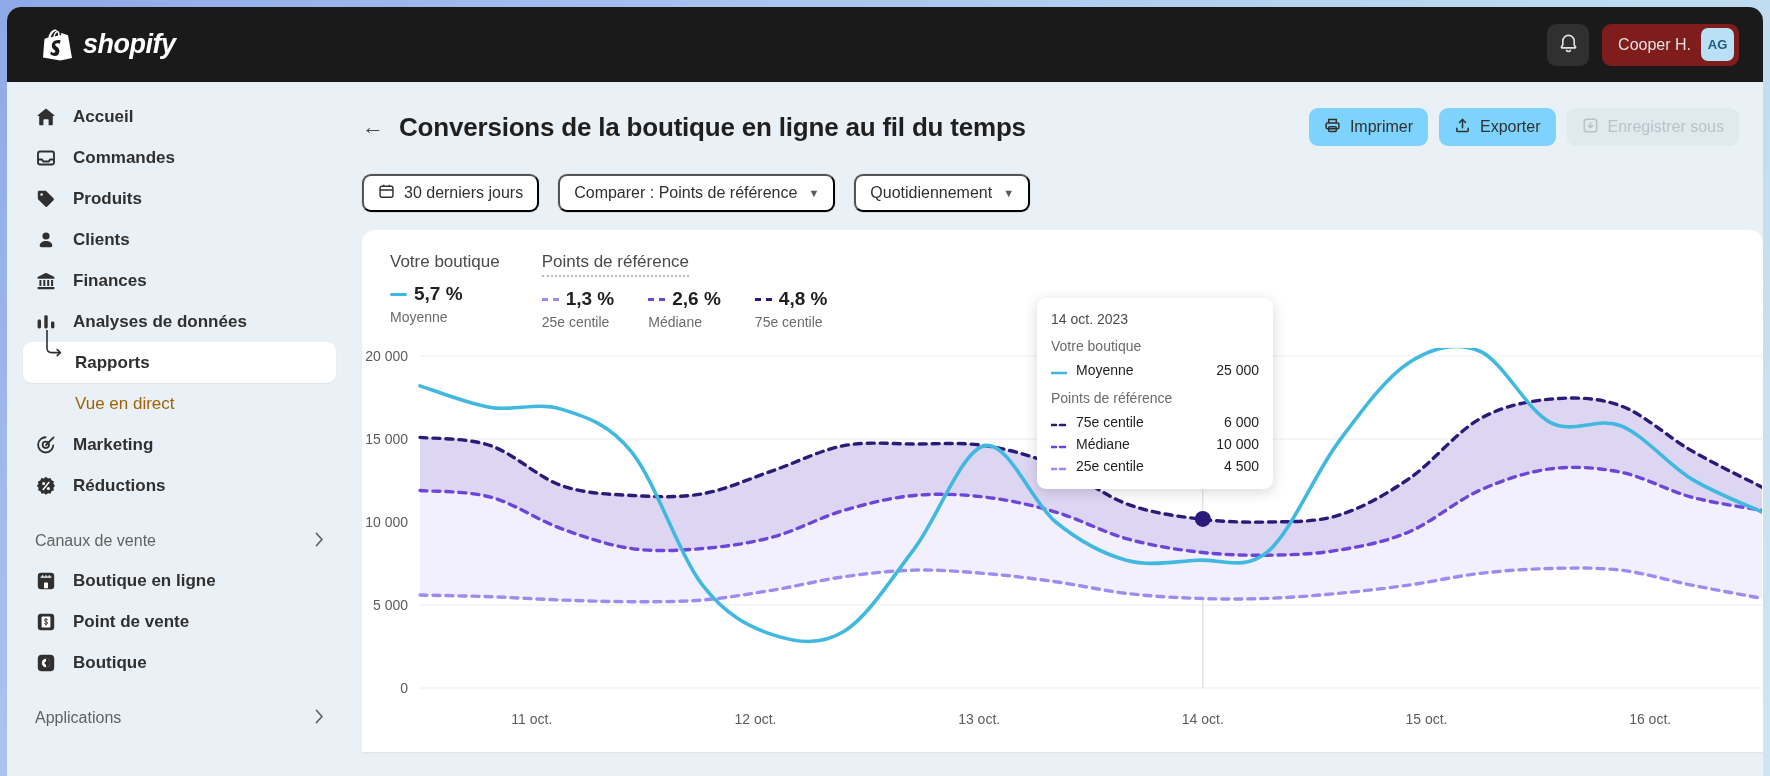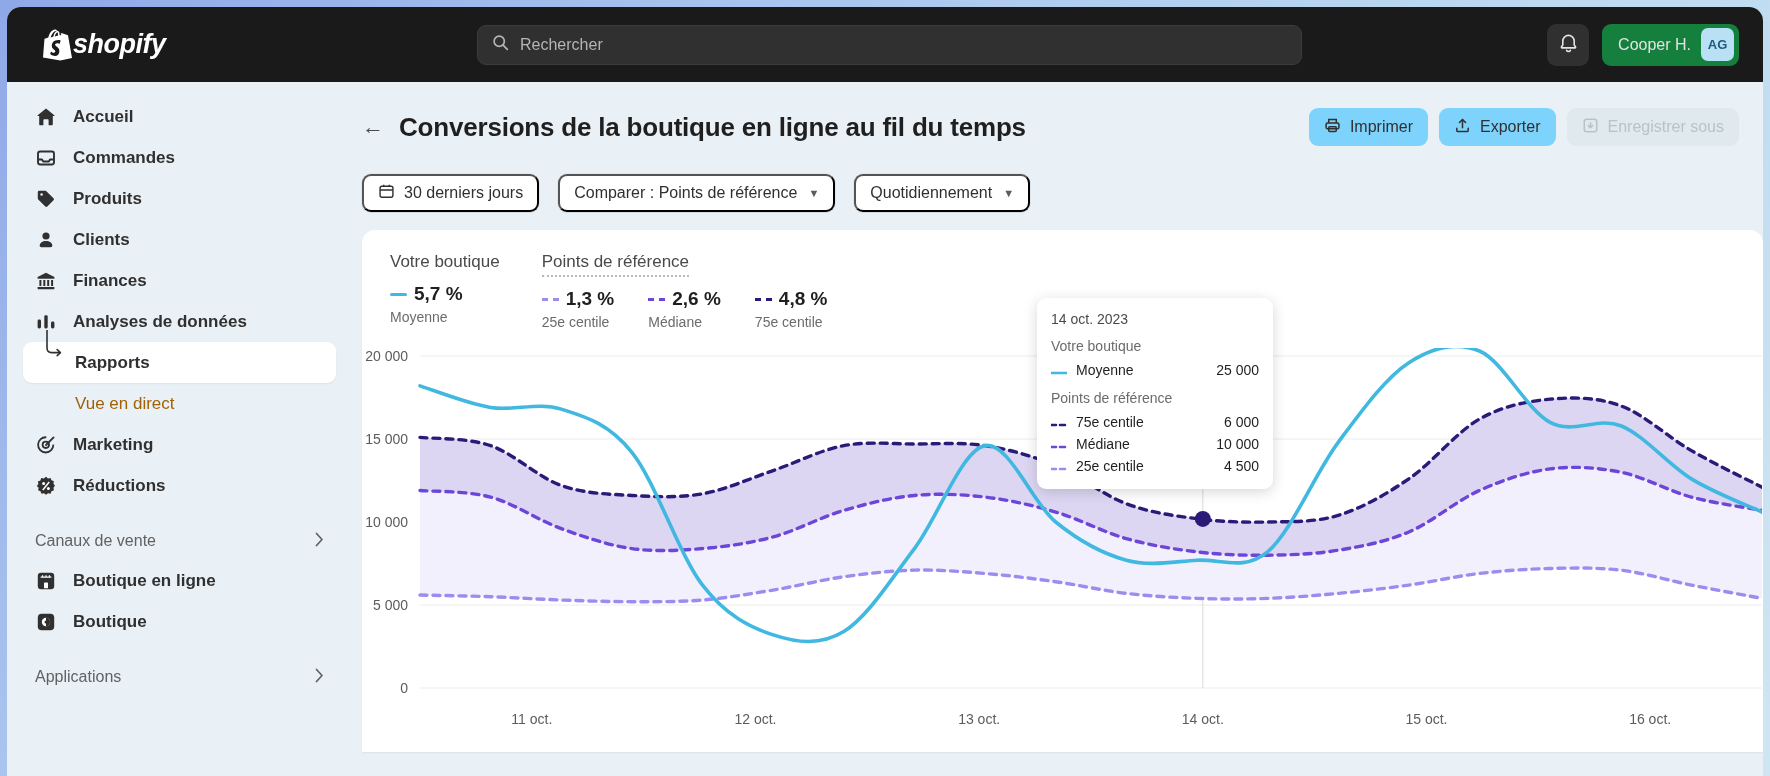--- a/index.html
+++ b/index.html
@@ -18,36 +18,36 @@
     overflow: hidden;
     background: #eaf1f6;
   }
 
   
   .topbar {
     height: 75px; background: #1a1a1a;
     display: flex; align-items: center;
     position: relative;
   }
-  .logo-wrap { display: flex; align-items: center; padding-left: 36px; width: 360px; }
+  .logo-wrap { display: flex; align-items: center; gap: 10px; padding-left: 36px; width: 360px; }
   .logo-mark { width: 30px; height: 32px; position: relative; }
   .logo-text { color: #fff; font-size: 27px; font-weight: 700; font-style: italic; letter-spacing: -0.5px; }
   .search-box {
     position: absolute; left: 470px; width: 825px; height: 40px;
     background: #303030; border: 1px solid #3c3c3c; border-radius: 9px;
     display: flex; align-items: center; gap: 11px; padding: 0 14px;
   }
   .search-box .ph { color: #b5b5b5; font-size: 16px; }
   .topbar-right { position: absolute; right: 24px; display: flex; align-items: center; gap: 13px; }
   .bell-btn {
     width: 42px; height: 42px; background: #303030; border-radius: 9px;
     display: flex; align-items: center; justify-content: center;
   }
   .user-chip {
-    height: 42px; background: #15803d; border-radius: 9px;
+    height: 42px; background: #7f1d1d; border-radius: 9px;
     display: flex; align-items: center; gap: 10px; padding: 0 5px 0 16px;
   }
   .user-chip .uname { color: #e3e3e3; font-size: 16px; }
   .avatar {
     width: 33px; height: 33px; border-radius: 7px; background: #b9e0f5;
     color: #1e5a7a; font-size: 13px; font-weight: 600;
     display: flex; align-items: center; justify-content: center;
   }
 
   
@@ -150,29 +150,20 @@
       <span class="logo-mark">
         <svg width="30" height="32" viewBox="0 0 30 32">
           <path d="M19.2 4.3c-.2-.1-.6-.1-.9 0l-1.4.4c-.4-1.5-1.2-2.9-2.7-2.9h-.2C13.6.8 12.9.5 12.3.5c-4.3 0-6.4 5.4-7 8.1L2.4 9.5c-.9.3-.9.3-1 1.2L0 28.5 17.4 31.5 29 29 25 6.2 19.2 4.3z" fill="#ffffff"></path>
           <path d="M18.3 6.1l-1.6.5v-.4c0-1.1-.2-2-.4-2.7 1 .1 1.7 1.3 2 2.6zM14.6 3.2c.3.7.5 1.7.5 3v.2l-3.4 1c.7-2.5 1.9-3.8 2.9-4.2zM13.2 1.9c.2 0 .4.1.6.2-1.4.6-2.8 2.2-3.4 5.5l-2.7.8c.7-2.3 2.4-6.5 5.5-6.5z" fill="#1a1a1a"></path>
           <path d="M16.6 14.9s-1.1-.6-2.4-.6c-2 0-2.1 1.2-2.1 1.5 0 1.6 4.3 2.3 4.3 6.2 0 3.1-1.9 5-4.5 5-3.1 0-4.7-1.9-4.7-1.9l.8-2.7s1.6 1.4 3 1.4c.9 0 1.3-.7 1.3-1.2 0-2.1-3.5-2.2-3.5-5.8 0-3 2.1-5.9 6.4-5.9 1.7 0 2.5.5 2.5.5l-1.1 3.5z" fill="#1a1a1a"></path>
         </svg>
       </span>
       <span class="logo-text">shopify</span>
     </div>
 
-    <div class="search-box">
-      <span>
-        <svg width="17" height="17" viewBox="0 0 20 20" fill="none" stroke="#b5b5b5" stroke-width="2">
-          <circle cx="8.5" cy="8.5" r="6"></circle>
-              <line x1="13" y1="13" x2="18" y2="18" stroke-linecap="round"></line>
-        </svg>
-      </span>
-      <span class="ph">Rechercher</span>
-    </div>
 
     <div class="topbar-right">
       <div class="bell-btn">
         <span>
           <svg width="19" height="20" viewBox="0 0 20 21" fill="none" stroke="#e3e3e3" stroke-width="1.7">
             <path d="M4 8.5a6 6 0 1 1 12 0v4l1.4 2.2a.6.6 0 0 1-.5.9H3.1a.6.6 0 0 1-.5-.9L4 12.5z" stroke-linejoin="round"></path>
             <path d="M8 18.2a2.2 2.2 0 0 0 4 0" stroke-linecap="round"></path>
           </svg>
         </span>
       </div>
@@ -300,20 +291,30 @@
         <span class="ico">
           <svg width="20" height="20" viewBox="0 0 20 20" fill="#303030">
                 <rect x="1.8" y="1.8" width="16.4" height="16.4" rx="3.2"></rect>
                 <path d="M4.6 6.2h10.8M6.6 6.2v-2M10 6.2v-2M13.4 6.2v-2" stroke="#fff" stroke-width="1.2"></path>
                 <path d="M8 17.2v-4.6c0-.6.4-1 1-1h2c.6 0 1 .4 1 1v4.6" fill="#fff"></path>
               </svg>
         </span>
         <span>Boutique en ligne</span>
       </div>
 
+      <div class="nav-item">
+        <span class="ico">
+          <svg width="20" height="20" viewBox="0 0 20 20" fill="#303030">
+                <rect x="1.8" y="1.8" width="16.4" height="16.4" rx="3.2"></rect>
+                <rect x="5.6" y="4.4" width="8.8" height="11.2" rx="1.2" fill="#fff"></rect>
+                <path d="M10 6.4v7.2M11.6 8.2c0-.8-.7-1.2-1.6-1.2s-1.6.4-1.6 1.2.7 1.1 1.6 1.4 1.6.6 1.6 1.4-.7 1.2-1.6 1.2-1.6-.4-1.6-1.2" stroke="#303030" stroke-width="1" fill="none"></path>
+              </svg>
+        </span>
+        <span>Point de vente</span>
+      </div>
 
       <div class="nav-item">
         <span class="ico">
           <svg width="20" height="20" viewBox="0 0 20 20" fill="#303030">
                 <rect x="1.8" y="1.8" width="16.4" height="16.4" rx="3.8"></rect>
                 <circle cx="10" cy="10" r="4.2" fill="#fff"></circle>
                 <path d="M10 5.8a4.2 4.2 0 0 1 0 8.4z" fill="#303030"></path>
                 <circle cx="10" cy="10" r="1.5" fill="#303030"></circle>
               </svg>
         </span>

